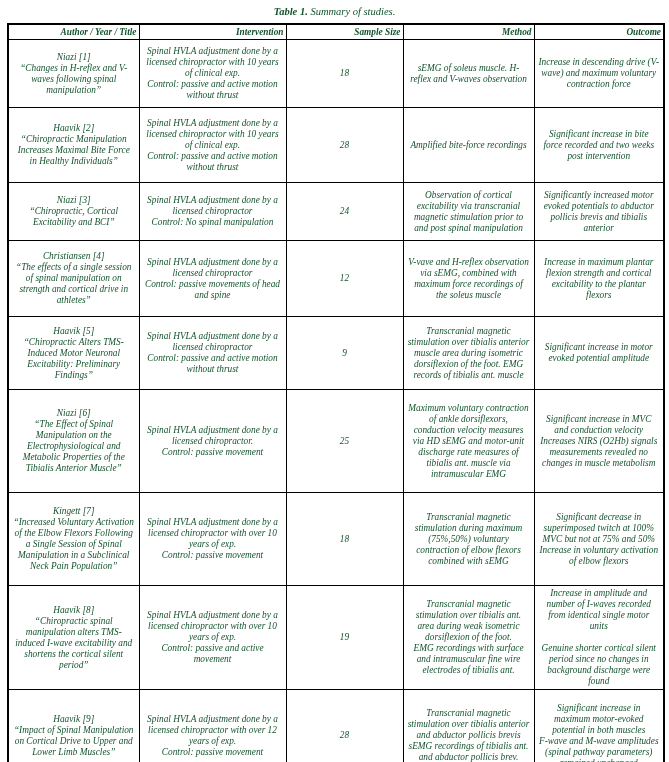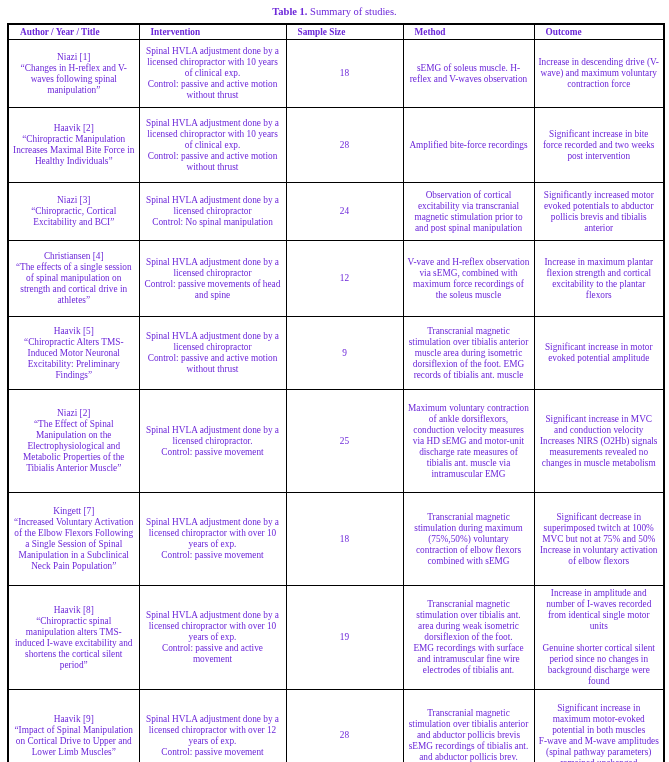--- a/index.html
+++ b/index.html
@@ -2,22 +2,23 @@
 <html><head>
 <meta charset="utf-8">
 <style>
   html, body { margin: 0; padding: 0; background: #ffffff; }
   .page {
     position: relative;
     width: 669px;
     height: 762px;
     background: #ffffff;
     font-family: "Liberation Serif", serif;
-    color: #6d28d9;
+    color: #14532d;
     overflow: hidden;
+    font-style: italic;
   }
   .table-title {
     text-align: center;
     font-size: 10.5px;
     margin: 6px 0 5px 0;
     line-height: 12px;
   }
   .table-title .bold { font-weight: bold; }
   table.summary {
     border-collapse: collapse;
@@ -29,23 +30,23 @@
   table.summary th, table.summary td {
     border: 1px solid #000;
     font-size: 9.3px;
     line-height: 11px;
     vertical-align: middle;
     padding: 2px 4px;
     overflow: hidden;
   }
   table.summary th {
     font-weight: bold;
-    text-align: left;
+    text-align: right;
     height: 12px;
-    padding: 1px 11px;
+    padding: 1px 2px;
   }
   td.c-author { text-align: center; }
   td.c-mid { text-align: center; }
   .pre { white-space: pre-line; }
   
   tbody tr:nth-child(1) td { height: 63px; }
   tbody tr:nth-child(2) td { height: 70px; }
   tbody tr:nth-child(3) td { height: 53px; }
   tbody tr:nth-child(4) td { height: 71px; }
   tbody tr:nth-child(5) td { height: 68px; }
@@ -120,21 +121,21 @@
       <tr>
         <td class="c-author pre">Haavik [5]
 “Chiropractic Alters TMS-Induced Motor  Neuronal Excitability: Preliminary Findings”</td>
         <td class="c-mid pre">Spinal HVLA adjustment done by a licensed chiropractor
 Control: passive and active motion without thrust</td>
         <td class="c-mid pre">9</td>
         <td class="c-mid pre">Transcranial magnetic stimulation over tibialis anterior muscle area during isometric dorsiflexion of the foot. EMG records of tibialis ant. muscle</td>
         <td class="c-mid pre">Significant increase in motor evoked potential amplitude</td>
       </tr>
       <tr>
-        <td class="c-author pre">Niazi [2]
+        <td class="c-author pre">Niazi [6]
 “The Effect of Spinal Manipulation on the Electrophysiological and Metabolic Properties of the Tibialis Anterior Muscle”</td>
         <td class="c-mid pre">Spinal HVLA adjustment done by a licensed chiropractor.
 Control: passive movement</td>
         <td class="c-mid pre">25</td>
         <td class="c-mid pre">Maximum voluntary contraction of ankle dorsiflexors, conduction velocity measures via HD sEMG and motor-unit discharge rate measures of tibialis ant. muscle via intramuscular EMG</td>
         <td class="c-mid pre">Significant increase in MVC and conduction velocity
 Increases NIRS (O2Hb) signals measurements revealed no changes in muscle metabolism</td>
       </tr>
       <tr>
         <td class="c-author pre">Kingett [7]

